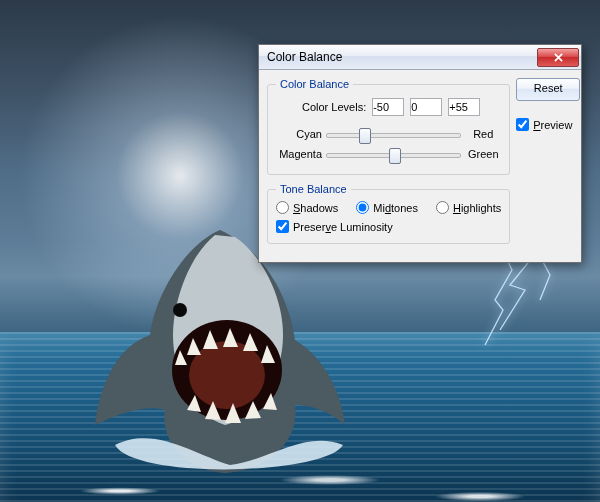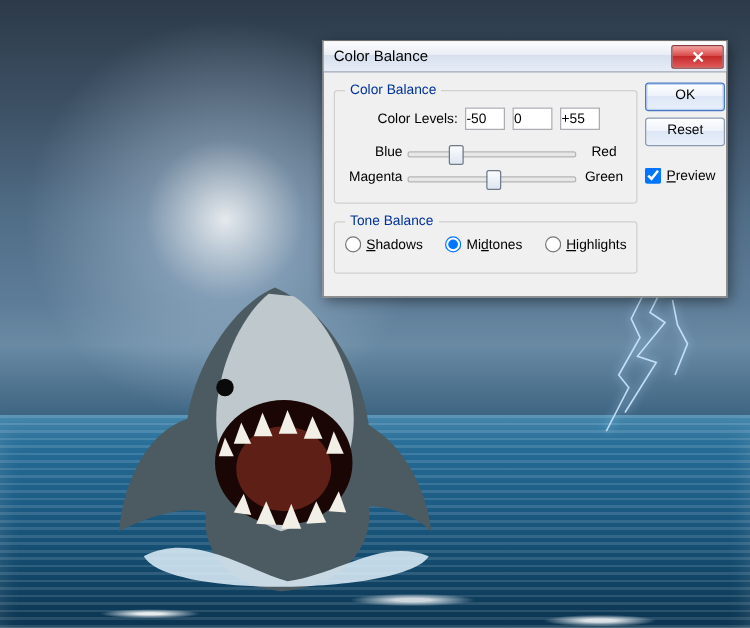--- a/index.html
+++ b/index.html
@@ -17,21 +17,21 @@
   }
   .foam{position:absolute;left:0;right:0;bottom:0;height:55px;
     background:
       radial-gradient(ellipse at 20% 80%, rgba(255,255,255,.9) 0 10px, rgba(255,255,255,0) 40px),
       radial-gradient(ellipse at 55% 60%, rgba(255,255,255,.8) 0 14px, rgba(255,255,255,0) 50px),
       radial-gradient(ellipse at 80% 90%, rgba(255,255,255,.85) 0 12px, rgba(255,255,255,0) 45px);
   }
   .bolt{position:absolute;right:40px;top:230px;width:90px;height:120px;stroke:#cfe9ff;stroke-width:1.3;fill:none;opacity:.9;filter:drop-shadow(0 0 4px #afdcff);}
   .shark{position:absolute;left:95px;top:215px;width:250px;height:260px;}
   
-  .dlg{position:absolute;left:258px;top:32px;width:322px;background:#f0f0f0;
+  .dlg{position:absolute;left:258px;top:44px;width:322px;background:#f0f0f0;
     border:1px solid #707070;box-shadow:2px 3px 10px rgba(0,0,0,.45);}
   .titlebar{height:24px;display:flex;align-items:center;padding:0 2px 0 8px;
     background:linear-gradient(180deg,#fdfdfe 0%,#e9edf5 45%,#d7dfef 46%,#e7edf7 100%);
     border-bottom:1px solid #a0a8b8;}
   .titlebar .t{flex:1;font-size:12px;}
   .closebtn{width:40px;height:17px;border:1px solid #8a3a3a;border-radius:2px;
     background:linear-gradient(180deg,#f4a0a0 0%,#d94b4b 45%,#c62828 46%,#e05a5a 100%);
     display:flex;align-items:center;justify-content:center;cursor:pointer;}
   .closebtn svg{width:9px;height:9px;stroke:#fff;stroke-width:2;}
   .body{display:flex;gap:6px;padding:8px 8px 10px 8px;}
@@ -104,21 +104,21 @@
       <fieldset>
         <legend>Color Balance</legend>
         <div class="levels">
           <span>Color Levels:</span>
           <input value="-50" style="">
           <input value="0" style="">
           <input value="+55" style="">
         </div>
         <div id="sliders">
             <div class="sl">
-              <span class="ll">Blue</span>
+              <span class="ll">Cyan</span>
               <div class="track">
                 <div class="rail"></div>
                 <div class="thumb" style="left:28%"></div>
               </div>
               <span class="lr">Red</span>
             </div>
             <div class="sl">
               <span class="ll">Magenta</span>
               <div class="track">
                 <div class="rail"></div>
@@ -137,24 +137,27 @@
           </label>
           <label class="rad">
             <input type="radio" name="tone" checked="" style="">
             <span>Mi<span class="u">d</span>tones</span>
           </label>
           <label class="rad">
             <input type="radio" name="tone" style="">
             <span><span class="u">H</span><span>ighlights</span></span>
           </label>
         </div>
+        <label class="chk">
+          <input type="checkbox" checked="" style="">
+          <span>Preser<span class="u">v</span>e Luminosity</span>
+        </label>
       </fieldset>
     </div>
     <div class="right">
-      <div class="btn primary">OK</div>
       <div class="btn">Reset</div>
       <label class="chk" style="margin-top:17px">
         <input type="checkbox" checked="" style="">
         <span><span class="u">P</span><span>review</span></span>
       </label>
     </div>
   </div>
 </div>
 
 </body></html>

